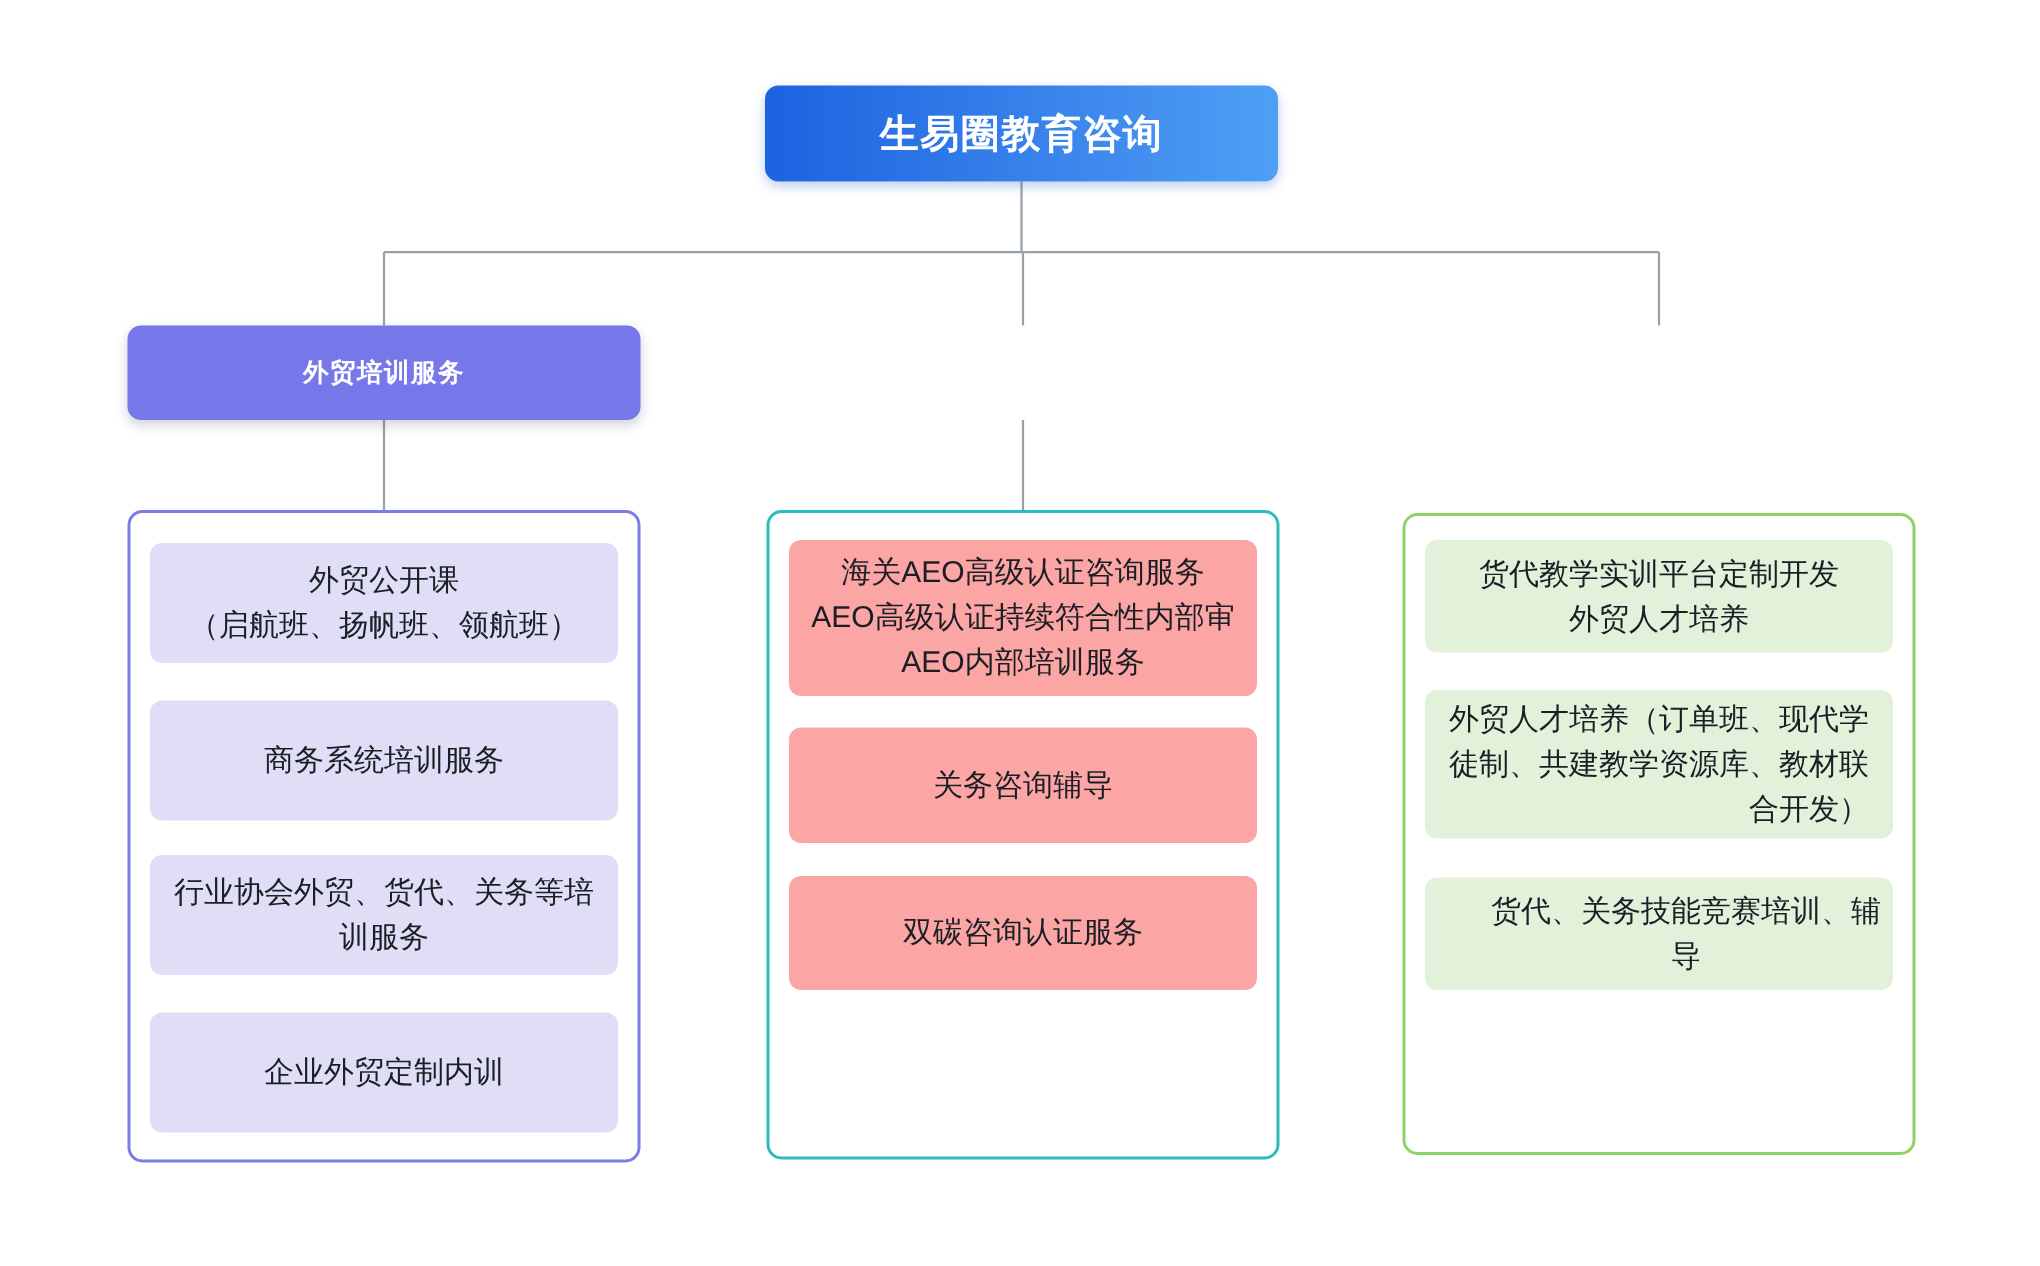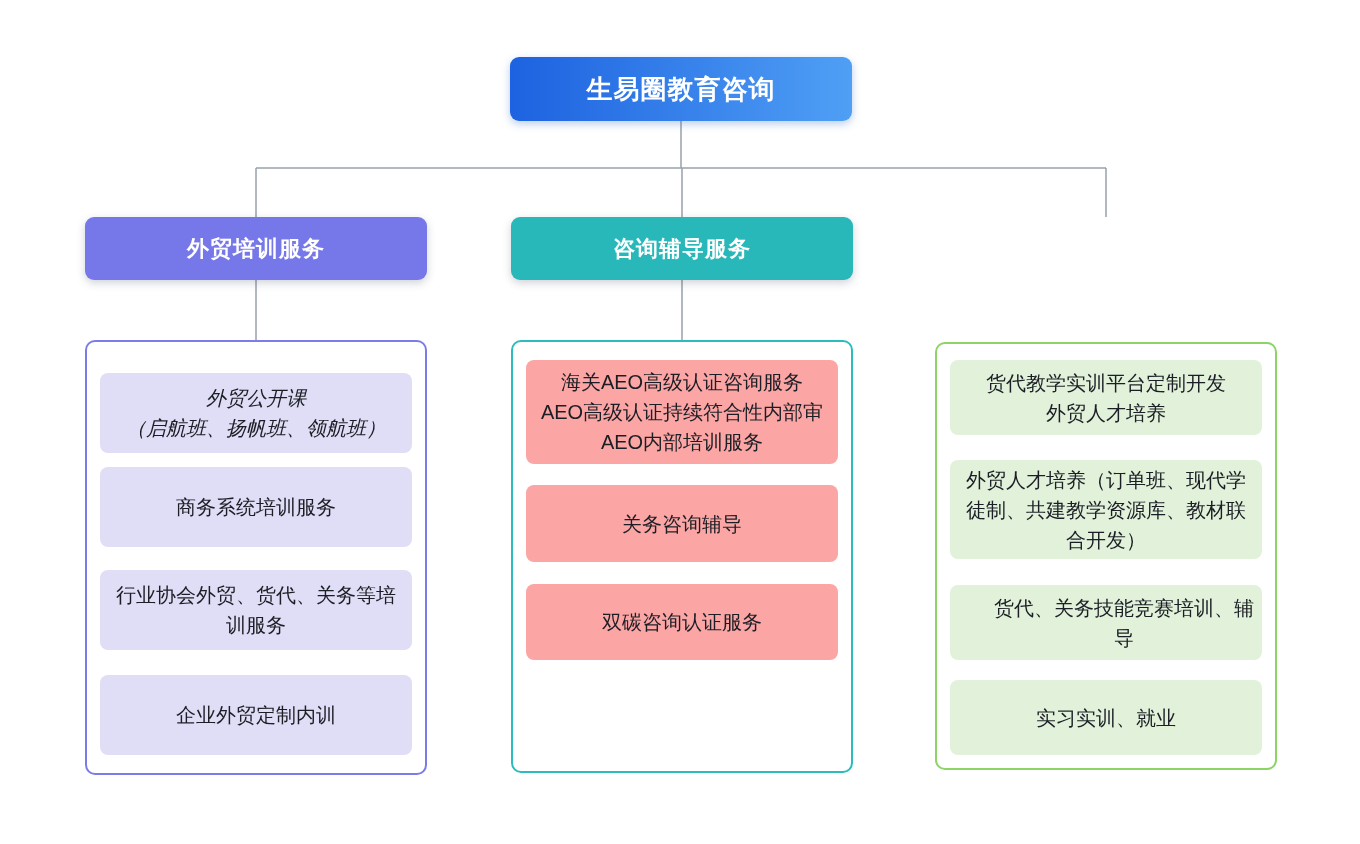--- a/index.html
+++ b/index.html
@@ -16,21 +16,21 @@
 
   .root-node {
     left: 510px; top: 57px; width: 342px; height: 64px;
     background: linear-gradient(90deg, #1d62e0 0%, #4f9ff5 100%);
     border-radius: 9px; color: #ffffff; font-size: 26px; font-weight: bold;
     letter-spacing: 1px; box-shadow: 0 3px 8px rgba(30, 90, 190, 0.30);
   }
 
   .branch-header {
     top: 217px; width: 342px; height: 63px; border-radius: 9px;
-    color: #ffffff; font-size: 22px; font-weight: bold; letter-spacing: 1px;
+    color: #ffffff; font-size: 17px; font-weight: bold; letter-spacing: 1px;
     box-shadow: 0 3px 8px rgba(40, 50, 80, 0.22);
   }
   .branch-header.purple { left: 85px;  background: #7678e9; }
   .branch-header.teal   { left: 511px; background: #29b8ba; }
   .branch-header.green  { left: 935px; background: #6ec840; }
 
   .branch-container {
     position: absolute; background: #ffffff; border-radius: 10px; z-index: 1;
   }
   .branch-container.purple { left: 85px;  top: 340px; width: 342px; height: 435px; border: 2px solid #7b7ce8; }
@@ -41,32 +41,32 @@
     position: absolute; left: 13px; width: 312px; border-radius: 8px;
     display: flex; align-items: center; justify-content: center; text-align: center;
     font-size: 20px; color: #1b1e24; white-space: pre-line; line-height: 1.5;
     padding: 2px 8px;
   }
   .branch-container.purple .sub-item { background: #dfdef6; }
   .branch-container.teal   .sub-item { background: #fca5a5; }
   .branch-container.green  .sub-item { background: #e1f1da; }
 
   
-  .col-purple .i1 { top: 31px;  height: 80px; font-style: italic; }
+  .col-purple .i1 { top: 20px;  height: 80px; }
   .col-purple .i2 { top: 125px; height: 80px; }
   .col-purple .i3 { top: 228px; height: 80px; }
   .col-purple .i4 { top: 333px; height: 80px; }
 
   .col-teal .i1 { top: 18px;  height: 104px; }
   .col-teal .i2 { top: 143px; height: 77px; }
   .col-teal .i3 { top: 242px; height: 76px; }
   .col-teal .i4 { top: 340px; height: 77px; }
 
   .col-green .i1 { top: 16px;  height: 75px; }
-  .col-green .i2 { top: 116px; height: 99px; }
+  .col-green .i2 { top: 116px; height: 99px; text-align: right; }
   .col-green .i3 { top: 241px; height: 75px; padding-left: 44px; }
   .col-green .i4 { top: 336px; height: 75px; }
 </style>
 </head>
 <body>
 
 <div class="canvas">
 
   <svg class="connectors" width="1360" height="844">
     <path d="M681,121 L681,168"></path>
@@ -77,23 +77,20 @@
     <path d="M256,280 L256,340"></path>
     <path d="M682,280 L682,340"></path>
   </svg>
 
   <div class="node root-node">
     <span>生易圈教育咨询</span>
   </div>
 
   <div class="node branch-header purple">
     <span>外贸培训服务</span>
-  </div>
-  <div class="node branch-header teal">
-    <span>咨询辅导服务</span>
   </div>
 
   <div class="branch-container purple col-purple">
     <div class="sub-item i1">外贸公开课
 （启航班、扬帆班、领航班）</div>
     <div class="sub-item i2">商务系统培训服务</div>
     <div class="sub-item i3">行业协会外贸、货代、关务等培
 训服务</div>
     <div class="sub-item i4">企业外贸定制内训</div>
   </div>
@@ -106,16 +103,15 @@
     <div class="sub-item i3">双碳咨询认证服务</div>
   </div>
 
   <div class="branch-container green col-green">
     <div class="sub-item i1">货代教学实训平台定制开发
 外贸人才培养</div>
     <div class="sub-item i2">外贸人才培养（订单班、现代学
 徒制、共建教学资源库、教材联
 合开发）</div>
     <div class="sub-item i3">货代、关务技能竞赛培训、辅导</div>
-    <div class="sub-item i4">实习实训、就业</div>
   </div>
 
 </div>
 
 </body></html>

